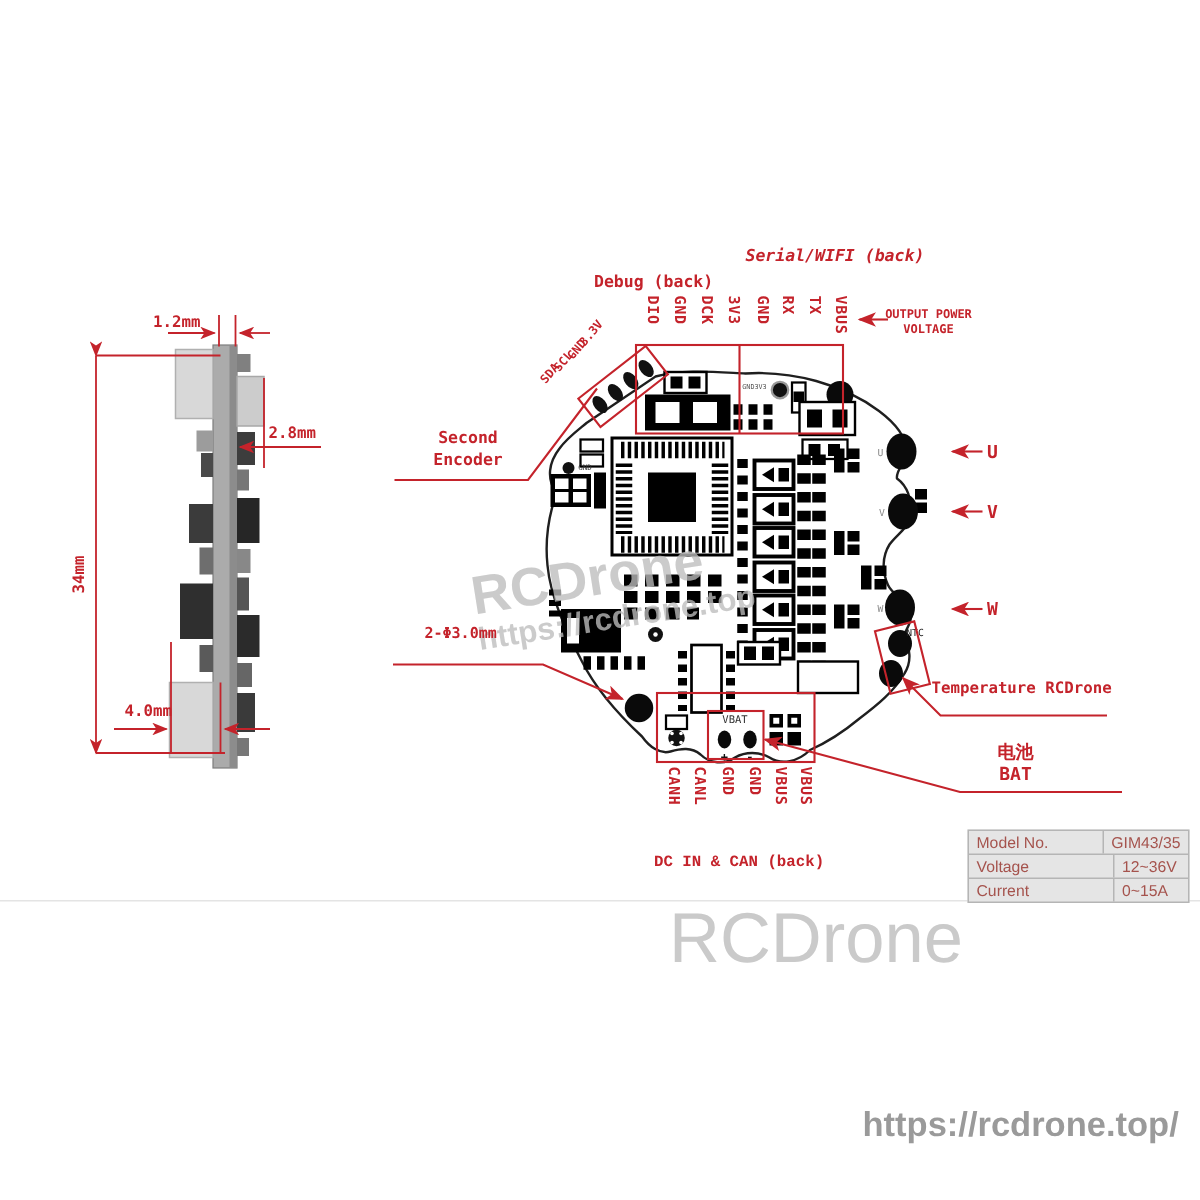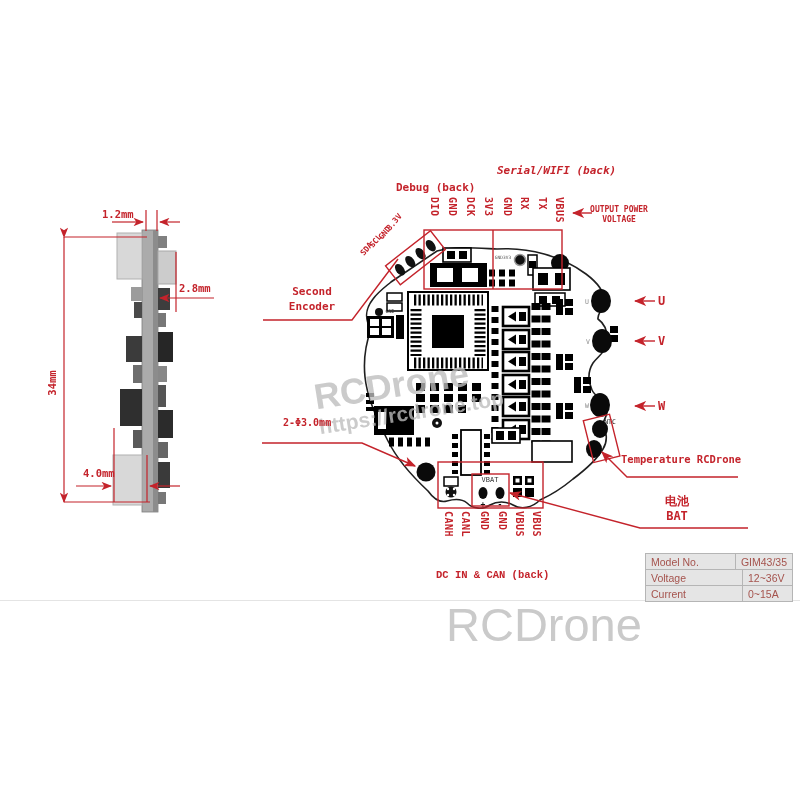--- a/index.html
+++ b/index.html
@@ -328,14 +328,15 @@
       <div class="c2">12~36V</div>
     </div>
     <div class="row">
       <div class="c1">Current</div>
       <div class="c2">0~15A</div>
     </div>
   </div>
 
   <div class="abs wm" style="left:446px;top:597px;font-size:47px;color:#cacaca;">RCDrone</div>
 
+  <div class="abs wm" style="left:575px;top:736px;font-size:23px;font-weight:bold;color:#9a9a9a;">https://rcdrone.top/</div>
 
 </div>
 
 </body></html>

